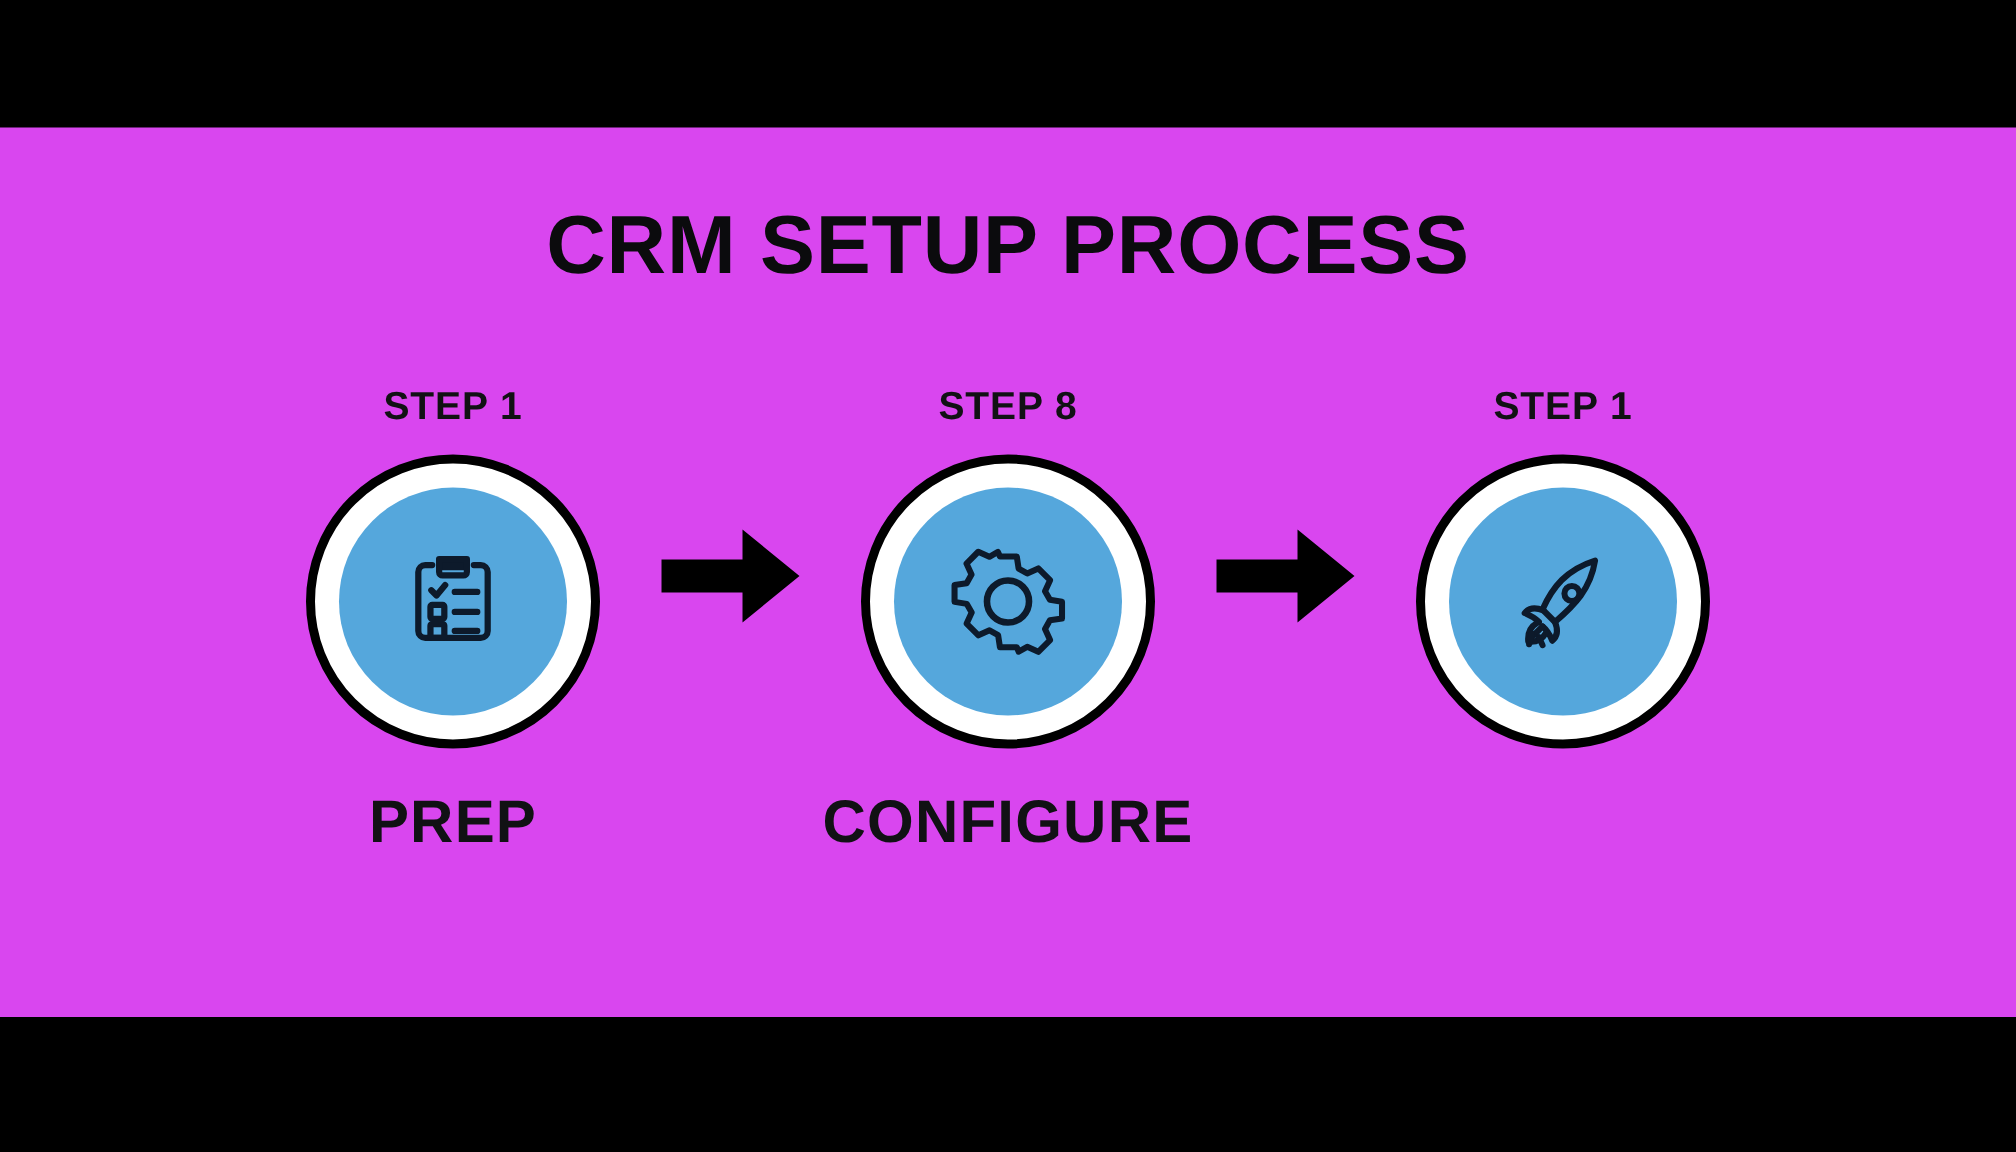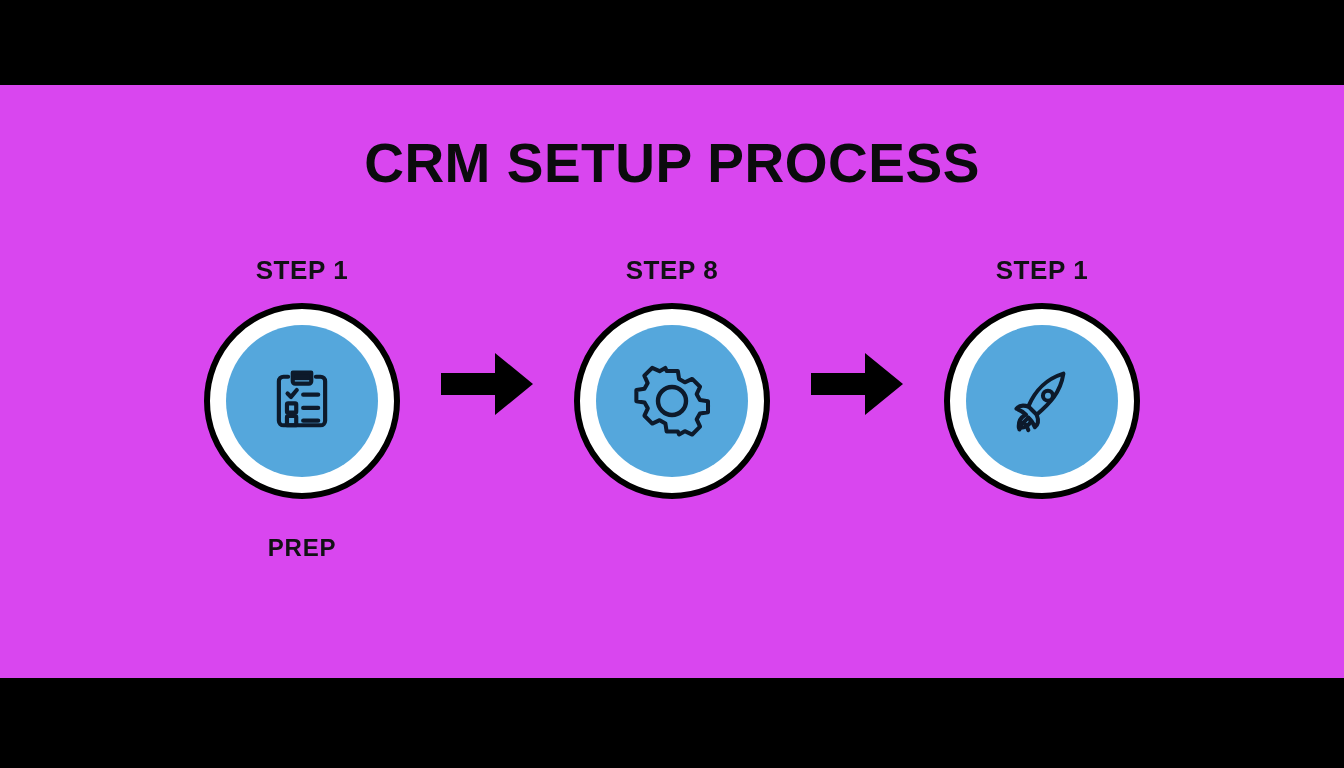--- a/index.html
+++ b/index.html
@@ -103,21 +103,21 @@
     background: #55a7dc;
     display: flex;
     align-items: center;
     justify-content: center;
   }
 
   .disc svg { display: block; }
 
   .step-label {
     margin-top: 32px;
-    font-size: 24px;
+    font-size: 40px;
     line-height: 34px;
     font-weight: 700;
     letter-spacing: 0.8px;
     color: #111114;
     text-align: center;
   }
 
   
   .arrow-cell {
     width: 120px;
@@ -176,20 +176,21 @@
         <div class="ring">
           <div class="disc">
             <span>
               <svg width="78" height="78" viewBox="0 0 64 64" fill="none" stroke="#0d1a2b" stroke-width="3.6" stroke-linecap="round" stroke-linejoin="round">
                 <path d="M27 5h10l1.1 7.2 5.1 2.9 6.6-3 7 7-3 6.6 2.9 5.1 7.2 1.1v10l-7.2 1.1-2.9 5.1 3 6.6-7 7-6.6-3-5.1 2.9L37 59H27l-1.1-7.2-5.1-2.9-6.6 3-7-7 3-6.6-2.9-5.1L0 32V22l7.2-1.1 2.9-5.1-3-6.6 7-7 6.6 3 5.1-2.9z" transform="translate(0,0) scale(0.92) translate(3,3)"></path>
                 <circle cx="32" cy="32" r="11.5"></circle>
               </svg>
             </span>
           </div>
         </div>
+        <div class="step-label">CONFIGURE</div>
       </div>
 
       <div class="arrow-cell">
         <span>
           <svg width="96" height="66" viewBox="0 0 96 66">
             <path d="M2 22 H56 V2 L94 33 L56 64 V44 H2 Z" fill="#000000"></path>
           </svg>
         </span>
       </div>
 

